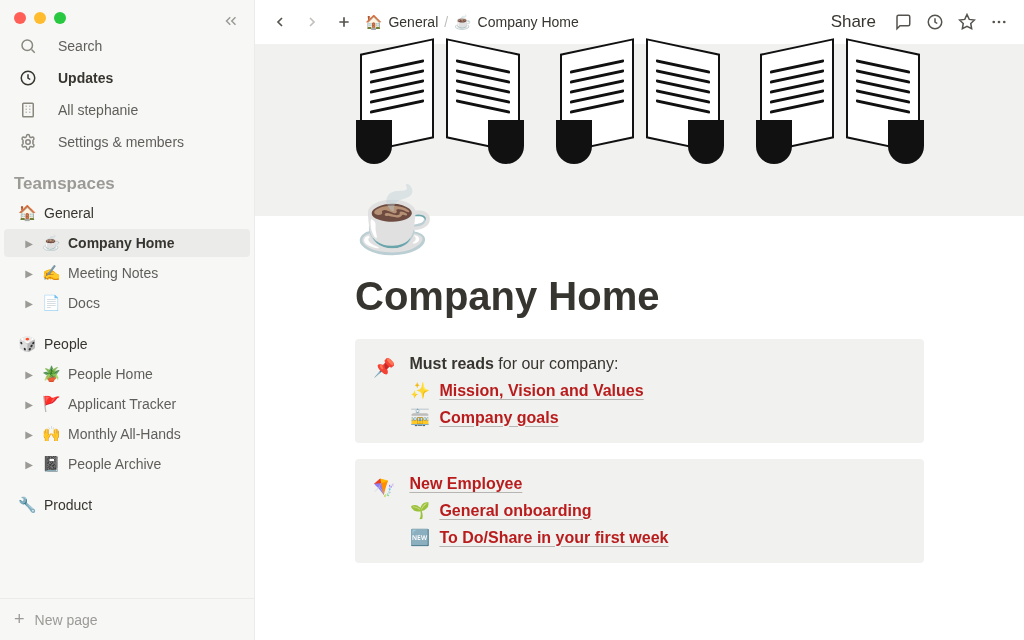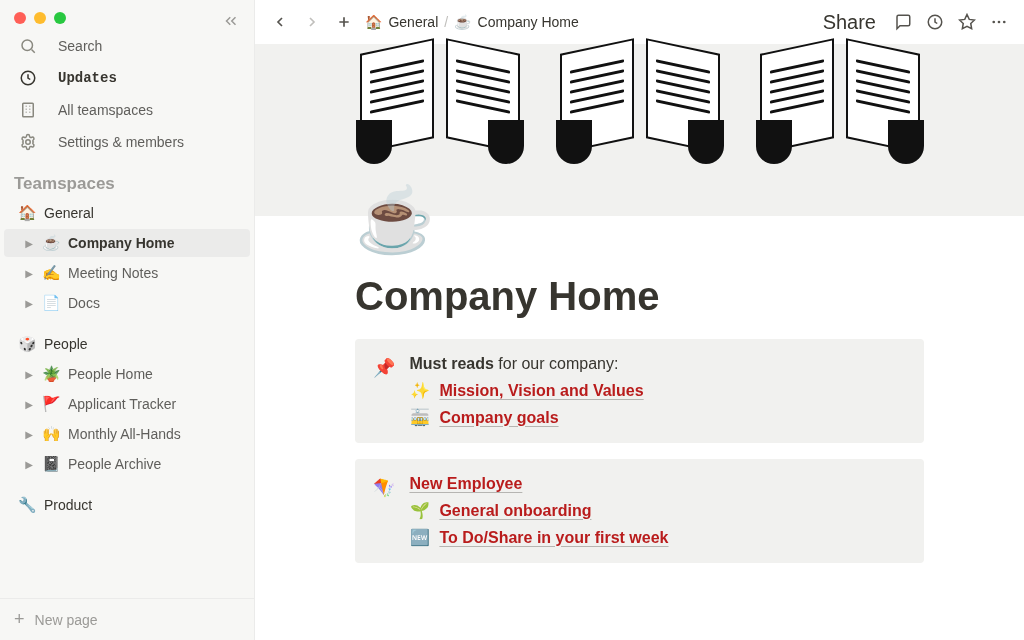--- a/index.html
+++ b/index.html
@@ -14,40 +14,40 @@
   .workspace { display:flex; align-items:center; gap:10px; padding:12px 14px 8px 14px; cursor:pointer; }
   .ws-icon { width:22px; height:22px; border-radius:4px; background:#37352f; color:#fff; font-size:8px; font-weight:700; display:flex; align-items:center; justify-content:center; }
   .ws-text { flex:1; min-width:0; }
   .ws-name { font-weight:600; font-size:14px; color:#37352f; }
   .ws-email { font-size:11px; color:#9b9a97; white-space:nowrap; overflow:hidden; text-overflow:ellipsis; }
   .ws-chev { color:#9b9a97; font-size:12px; line-height:8px; display:flex; flex-direction:column; }
   .nav-item { display:flex; align-items:center; gap:20px; padding:4px 14px; height:30px; color:#5f5e5b; font-size:14px; cursor:pointer; border-radius:4px; margin:1px 4px; }
   .nav-item .ic { width:20px; height:20px; display:flex; align-items:center; justify-content:center; color:#89887f; }
   .nav-item.dark { color:#37352f; }
   .nav-item.dark .ic { color:#37352f; }
-  .nav-item.bold .lbl { font-weight:600; color:#37352f;font-family:Liberation Mono, monospace; }
+  .nav-item.bold .lbl { font-weight:600; color:#37352f; }
   .section-hdr { font-size:17px; font-weight:600; color:#9b9a97; padding:16px 14px 4px 14px; }
   .tree-row { display:flex; align-items:center; gap:6px; padding:3px 6px 3px 14px; height:28px; font-size:14px; color:#5f5e5b; cursor:pointer; border-radius:4px; margin:1px 4px; }
   .tree-row:hover, .tree-row.active { background:#ebebea; }
   .tree-row.active .lbl { font-weight:600; color:#37352f; }
   .tree-row.root { font-weight:500; color:#37352f; }
   .tog { width:14px; height:14px; display:flex; align-items:center; justify-content:center; color:#9b9a97; font-size:10px; }
   .emo { width:20px; text-align:center; font-size:15px; }
   .tree-row.sub { padding-left:18px; }
   .sidebar .lbl { white-space:nowrap; overflow:hidden; text-overflow:ellipsis; }
   .newpage { margin-top:auto; display:flex; align-items:center; gap:10px; padding:10px 14px; color:#9b9a97; font-size:14px; border-top:1px solid #ebebea; cursor:pointer; }
   .newpage .plus { font-size:18px; }
   
   .main { flex:1; height:100%; display:flex; flex-direction:column; overflow:hidden; }
   .topbar { height:44px; display:flex; align-items:center; padding:0 14px; gap:10px; color:#37352f; }
   .top-ic { width:22px; height:22px; display:flex; align-items:center; justify-content:center; cursor:pointer; color:#55534e; border-radius:4px; }
   .bc { display:flex; align-items:center; gap:6px; font-size:14px; color:#37352f; }
   .bc .sep { color:#c0bfbc; }
   .spacer{flex:1;}
-  .share-text { font-size:20px; cursor:pointer; padding:4px 6px; border-radius:4px; }
+  .share-text { font-size:17px; cursor:pointer; padding:4px 6px; border-radius:4px; }
   .hero { height:172px; background:#f1f1ef; position:relative; }
   .papers { display:flex; gap:40px; justify-content:center; align-items:flex-end; height:110px; padding-top:20px; }
   .paper { width:160px; height:108px; position:relative; }
   .fold { position:absolute; width:74px; height:100px; background:#fff; border:2px solid #111; transform:skewY(-12deg); padding:10px 8px; }
   .fold.r { right:0; transform:skewY(12deg); }
   .fold .line { height:3px; background:#111; margin:7px 0; border-radius:1px; }
   .hand { position:absolute; bottom:-10px; width:36px; height:44px; background:#111; border-radius:0 0 18px 18px; }
   .hand.l{left:-4px;} .hand.r{right:-4px;}
   .cover-icon { position:absolute; left:100px; bottom:-36px; font-size:64px; line-height:1; }
   .content { padding:58px 100px 20px 100px; overflow:auto; }
@@ -99,21 +99,21 @@
       </span>
       <span class="lbl">Updates</span>
     </div>
     <div class="nav-item">
       <span class="ic">
         <svg width="18" height="18" viewBox="0 0 24 24" fill="none" stroke="currentColor" stroke-width="2">
             <rect x="5" y="3" width="14" height="18" rx="1"></rect>
             <path d="M9 7h1M14 7h1M9 11h1M14 11h1M9 15h1M14 15h1"></path>
           </svg>
       </span>
-      <span class="lbl">All teamspaces</span>
+      <span class="lbl">All stephanie</span>
     </div>
     <div class="nav-item">
       <span class="ic">
         <svg width="18" height="18" viewBox="0 0 24 24" fill="none" stroke="currentColor" stroke-width="2">
             <circle cx="12" cy="12" r="3"></circle>
             <path d="M19.4 15a7.97 7.97 0 0 0 0-6l2-1.2-2-3.4-2.3.9a8 8 0 0 0-5.2-3L11.5 0h-4l-.4 2.3a8 8 0 0 0-5.2 3L-.4 4.4l-2 3.4 2 1.2a7.97 7.97 0 0 0 0 6" opacity="0"></path>
             <path d="M12 2a2 2 0 0 1 2 2 2 2 0 0 0 3 1.7 2 2 0 0 1 2.7.8 2 2 0 0 1-.7 2.7A2 2 0 0 0 19 12a2 2 0 0 0 0 0 2 2 0 0 0 0 2.8 2 2 0 0 1 .7 2.7 2 2 0 0 1-2.7.8A2 2 0 0 0 14 20a2 2 0 0 1-4 0 2 2 0 0 0-3-1.7 2 2 0 0 1-2.7-.8 2 2 0 0 1 .7-2.7A2 2 0 0 0 5 12a2 2 0 0 0 0-2.8 2 2 0 0 1-.7-2.7A2 2 0 0 1 7 5.7 2 2 0 0 0 10 4a2 2 0 0 1 2-2z"></path>
           </svg>
       </span>
       <span class="lbl">Settings &amp; members</span>

